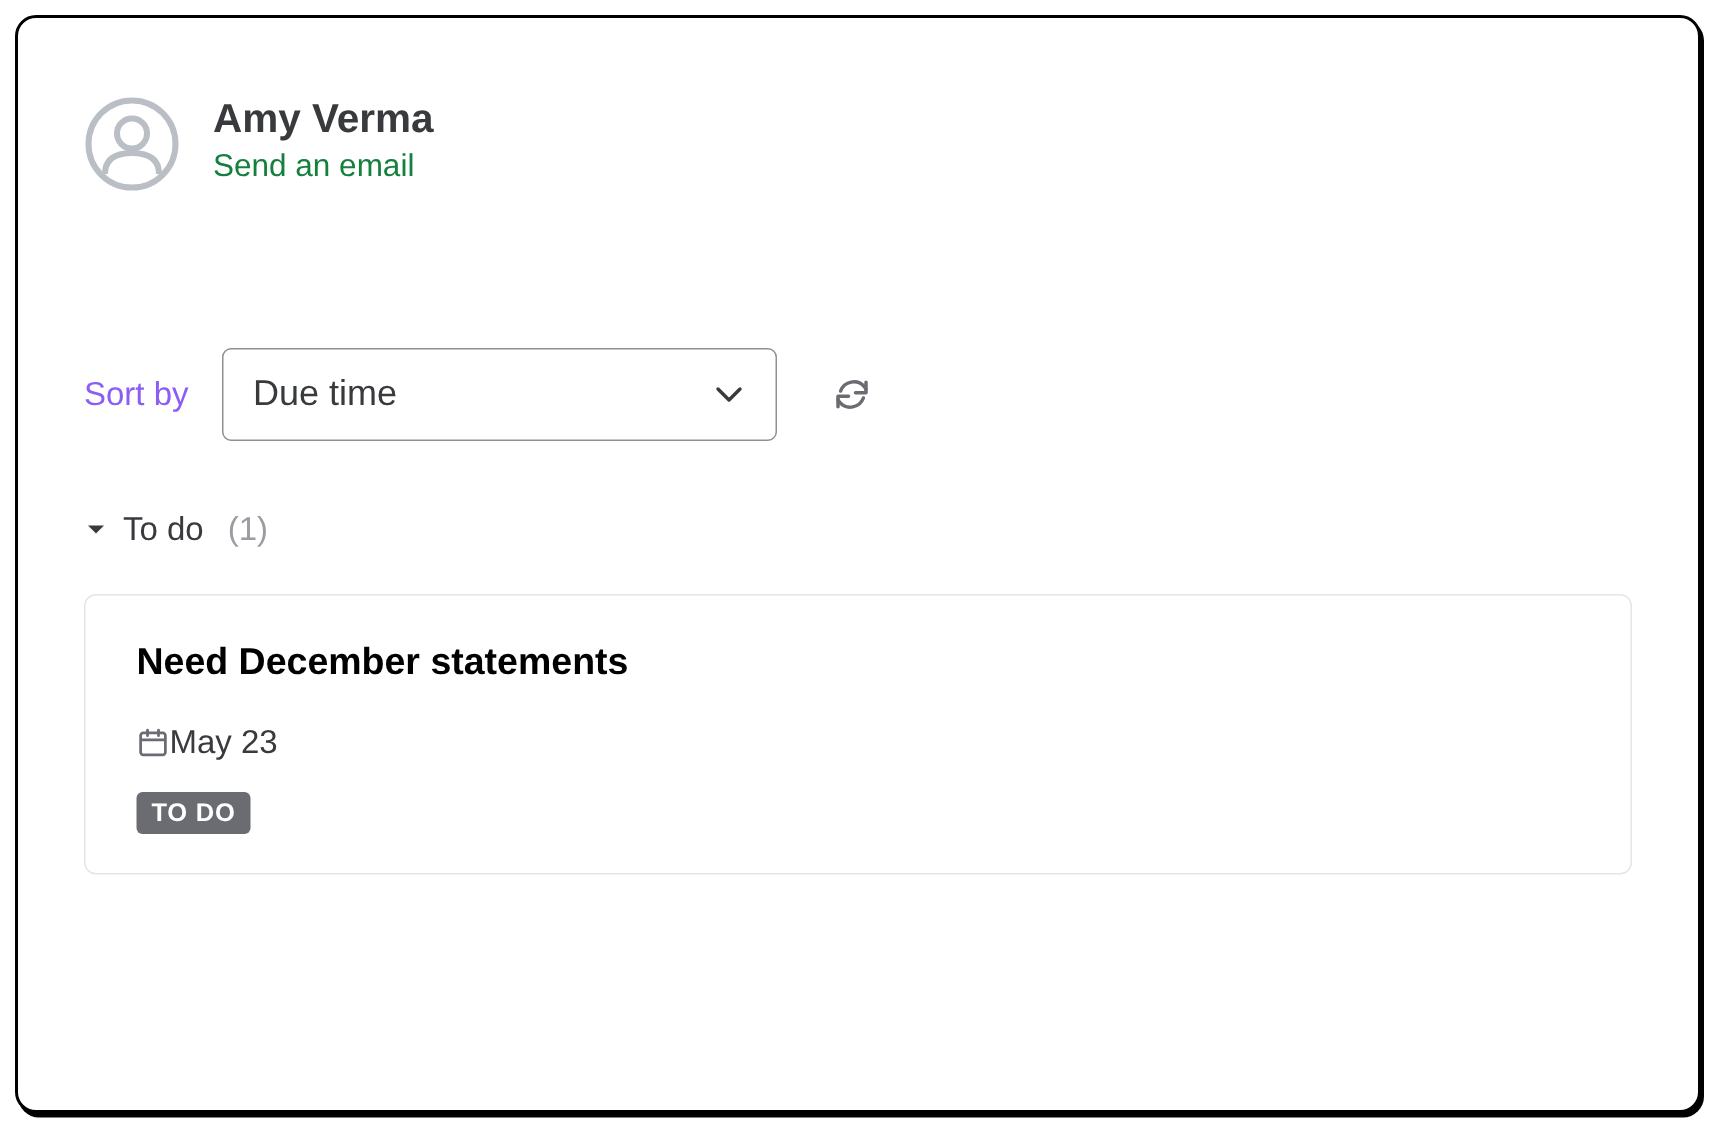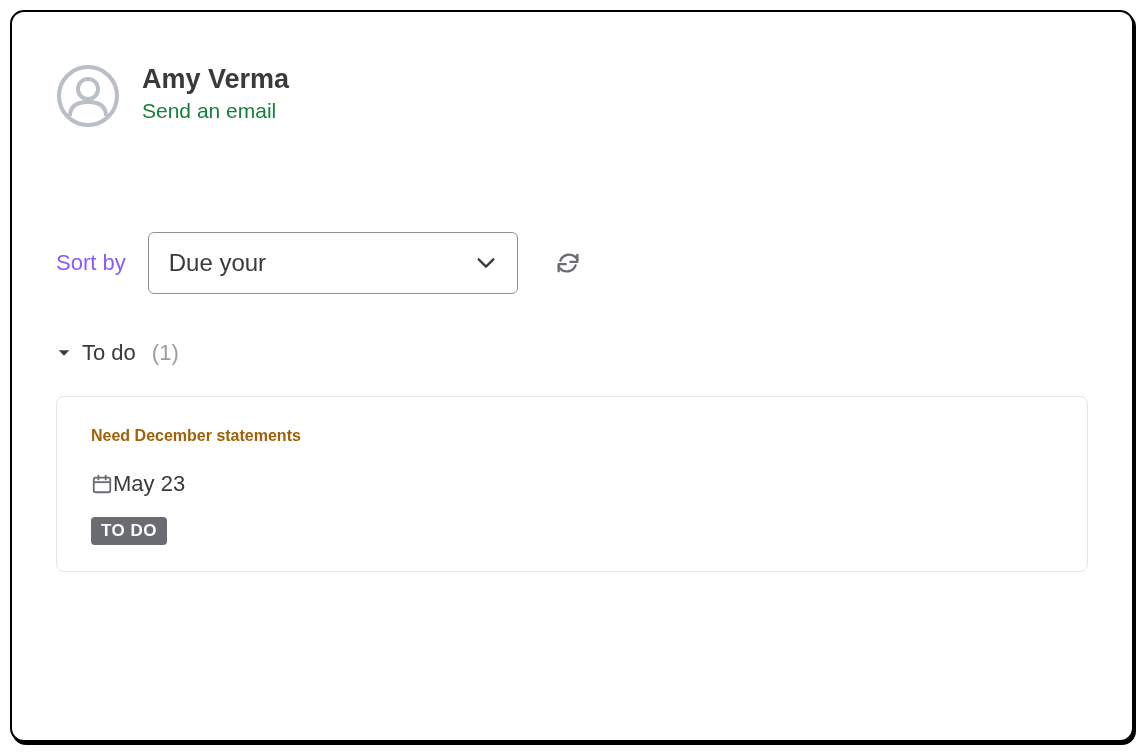--- a/index.html
+++ b/index.html
@@ -113,23 +113,23 @@
       color: #9a9ca1;
       margin-left: 6px;
     }
     .card {
       border: 1px solid #e3e5e8;
       border-radius: 8px;
       margin-top: 30px;
       padding: 30px 34px 26px 34px;
     }
     .card-title {
-      font-size: 16px;
+      font-size: 25px;
       font-weight: 600;
-      color: #a16207;
+      color: #000000;
       margin-bottom: 8px;
     }
     .card-body {
       font-size: 22px;
       color: #8d9096;
       line-height: 1.4;
       white-space: nowrap;
       overflow: hidden;
       text-overflow: ellipsis;
     }
@@ -174,21 +174,21 @@
     </div>
     <div class="header-text">
       <div class="contact-name">Amy Verma</div>
       <a class="send-email">Send an email</a>
     </div>
   </div>
 
   <div class="sort-row">
     <span class="sort-label">Sort by</span>
     <div class="select">
-      <span class="select-value">Due your</span>
+      <span class="select-value">Due time</span>
       <svg class="select-chevron" viewBox="0 0 24 24">
         <path d="M4 8 L12 16 L20 8" fill="none" stroke="#393a3d" stroke-width="2.5" stroke-linecap="round" stroke-linejoin="round"></path>
       </svg>
     </div>
     <svg class="refresh" viewBox="0 0 24 24">
       <path d="M20 5 L20 11 L14 11" fill="none" stroke="currentColor" stroke-width="2" stroke-linecap="round" stroke-linejoin="round"></path>
       <path d="M4 19 L4 13 L10 13" fill="none" stroke="currentColor" stroke-width="2" stroke-linecap="round" stroke-linejoin="round"></path>
       <path d="M5.5 10 A8 8 0 0 1 19 7.5 L20 9" fill="none" stroke="currentColor" stroke-width="2" stroke-linecap="round"></path>
       <path d="M18.5 14 A8 8 0 0 1 5 16.5 L4 15" fill="none" stroke="currentColor" stroke-width="2" stroke-linecap="round"></path>
     </svg>

